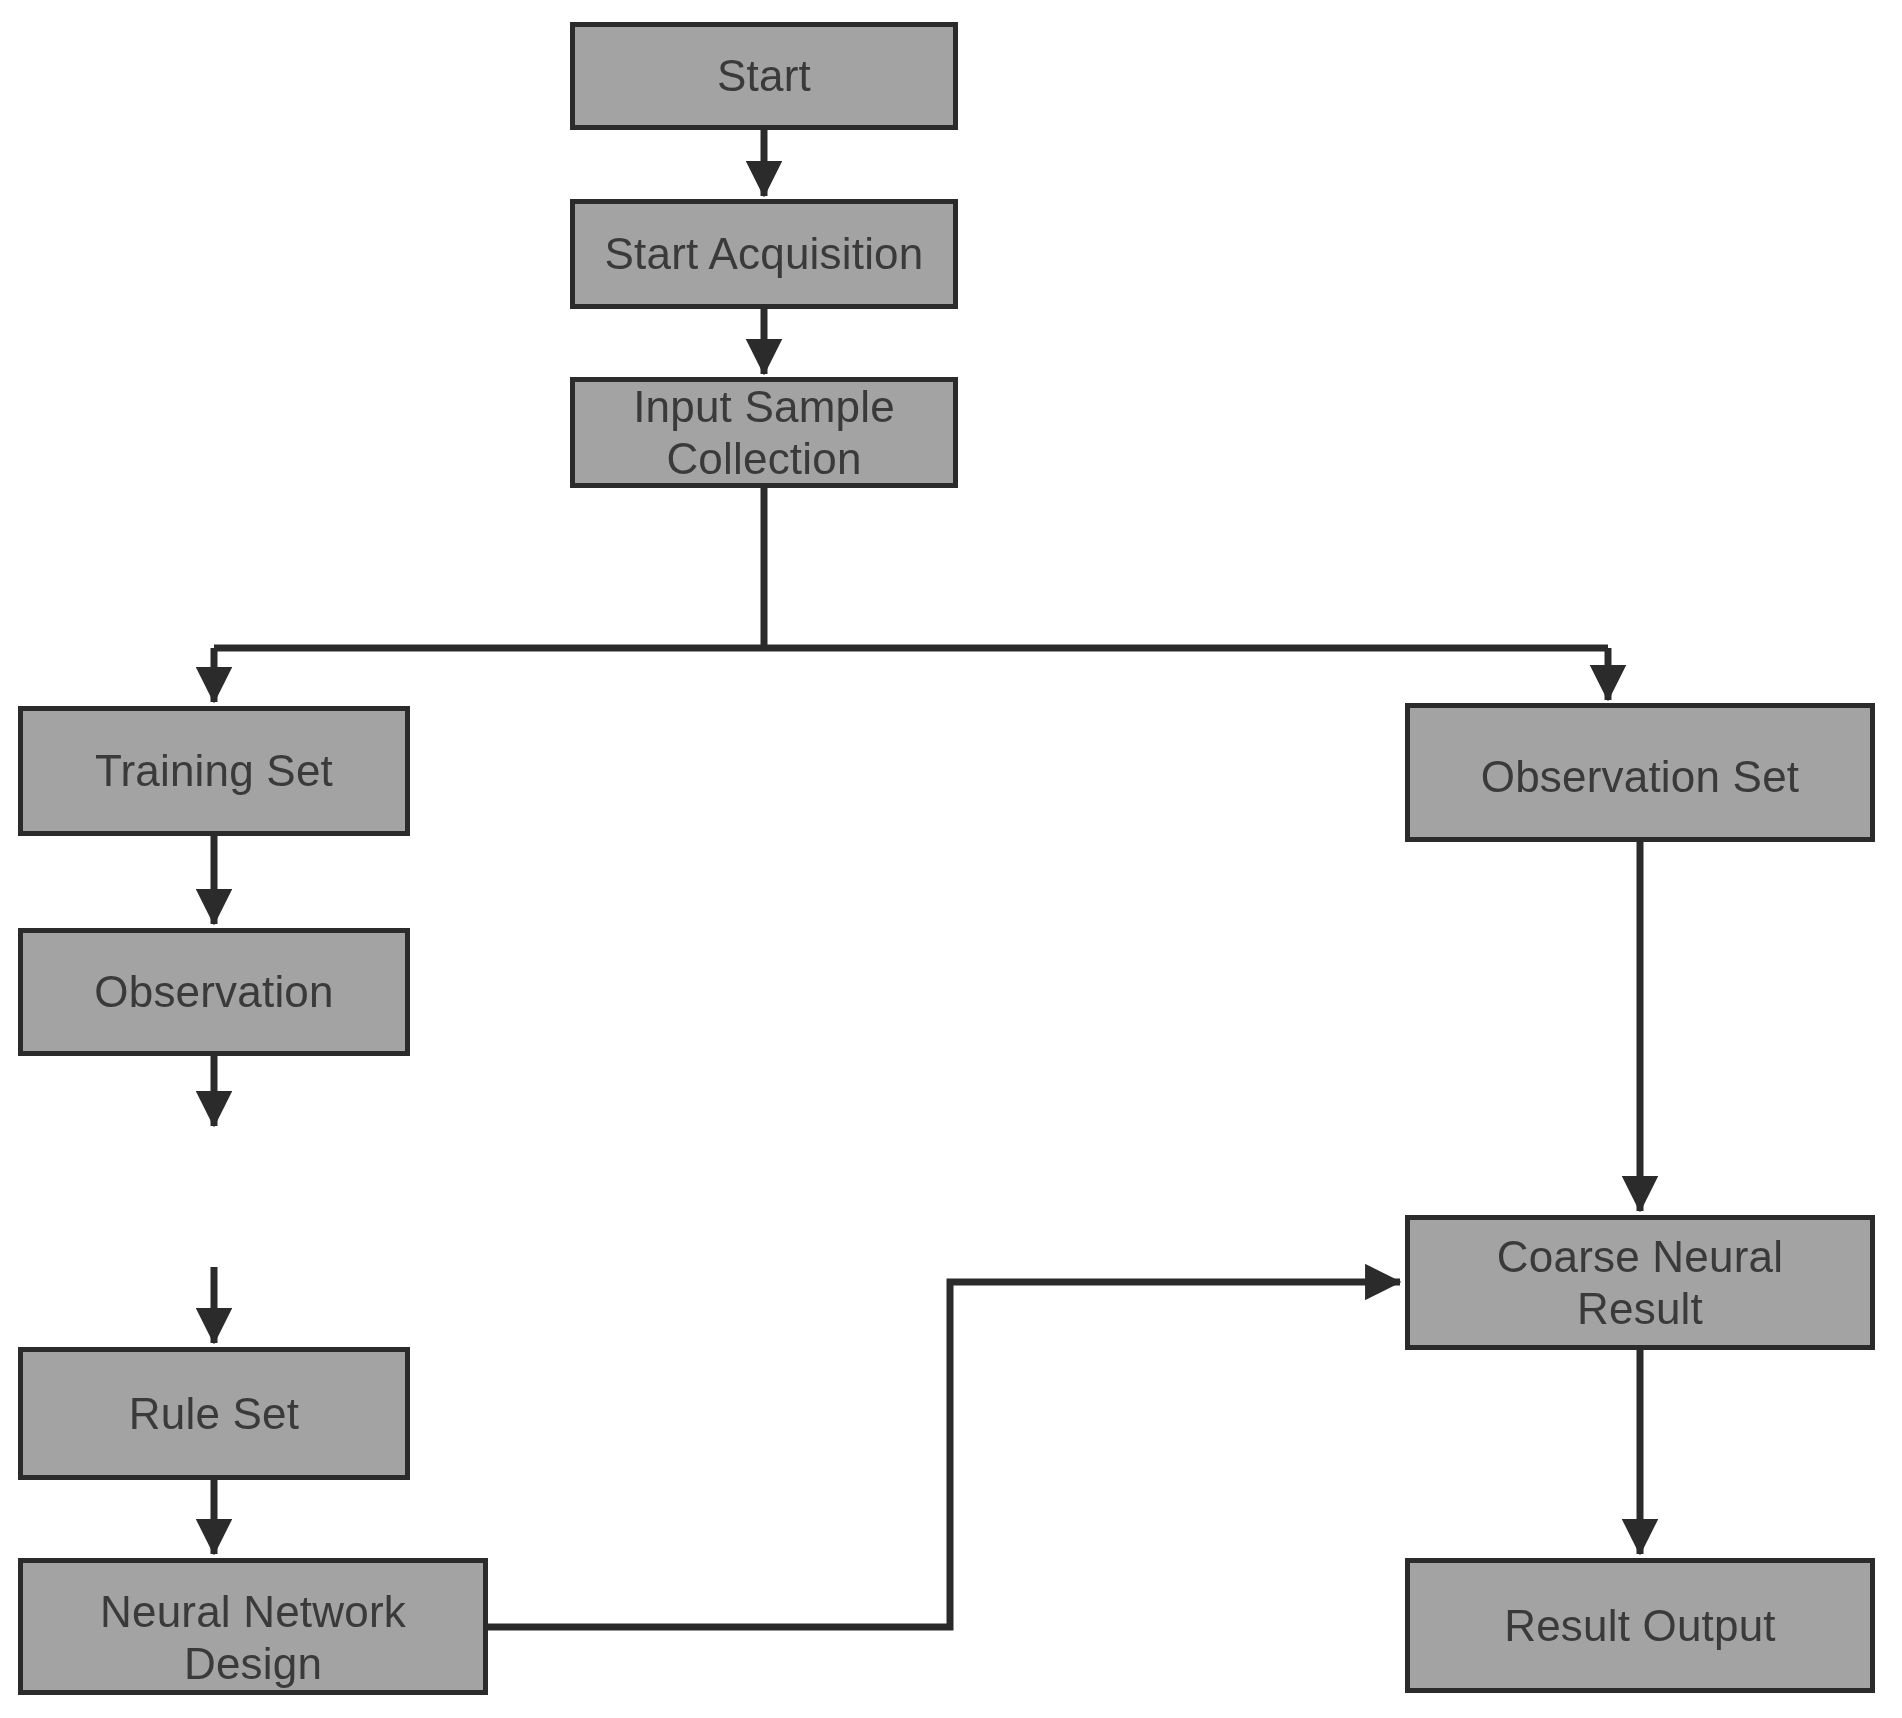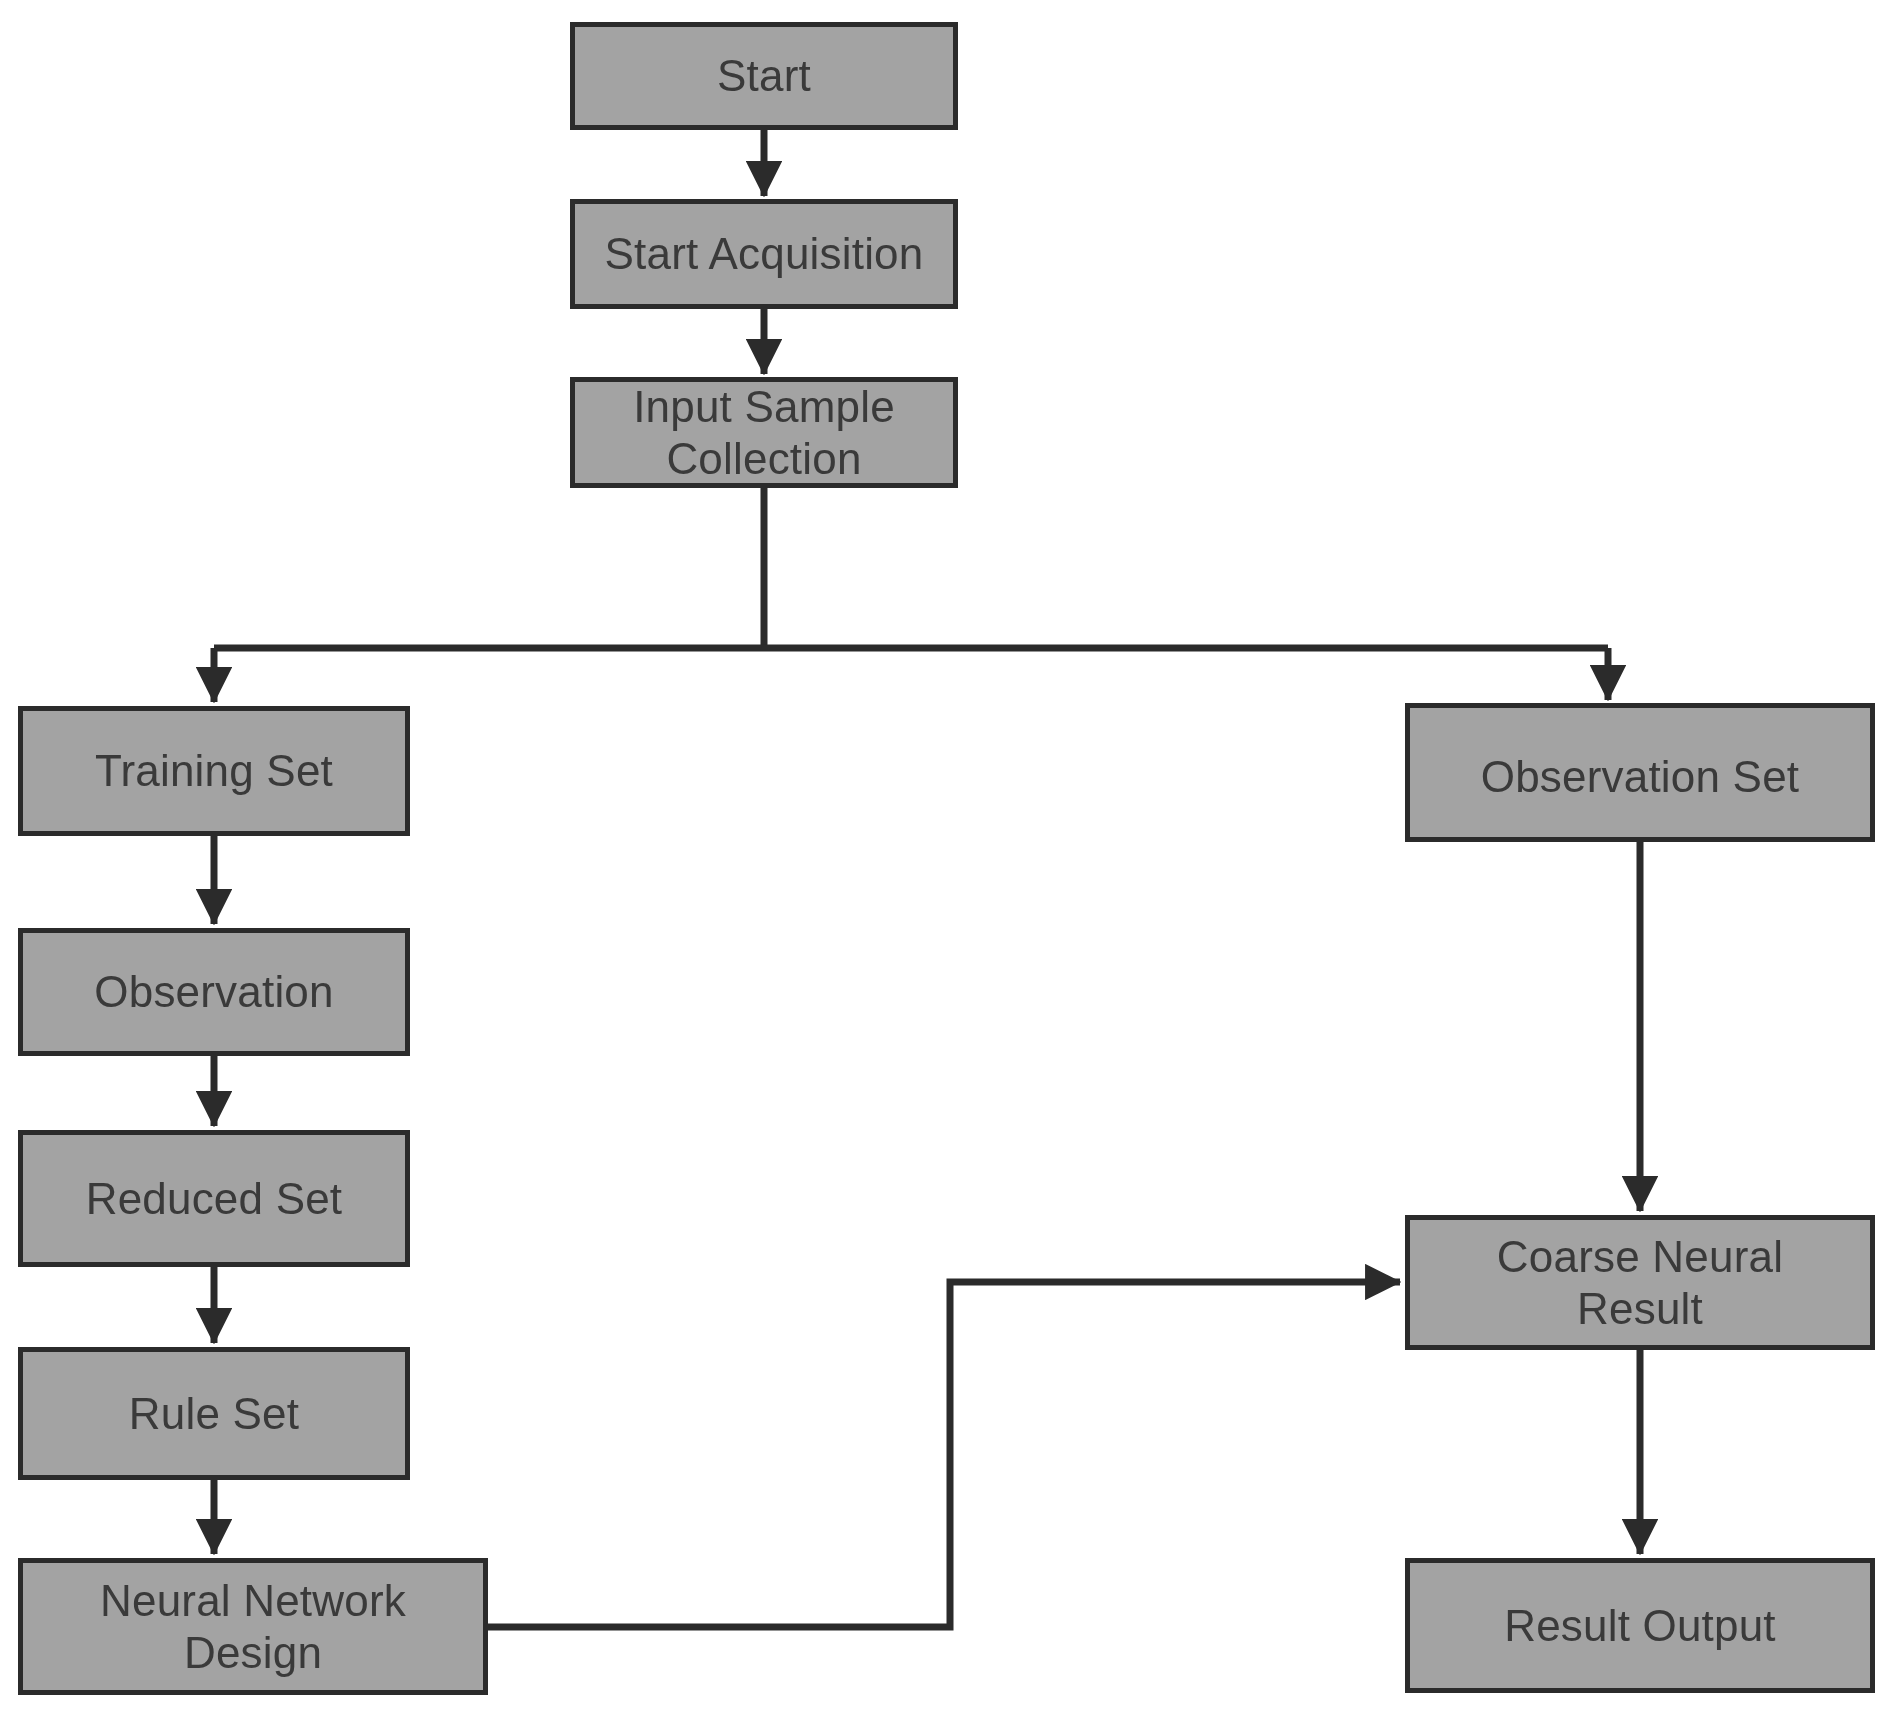--- a/index.html
+++ b/index.html
@@ -102,34 +102,31 @@
   </div>
 
   <div class="node" style="left: 1405px; top: 703px; width: 470px; height: 139px; border-color: rgb(43, 43, 43);">
     <span class="label" style="color: rgb(58, 58, 58); margin-top: 8px;">Observation Set</span>
   </div>
 
   <div class="node" style="left: 18px; top: 928px; width: 392px; height: 128px; border-color: rgb(43, 43, 43);">
     <span class="label" style="color: rgb(58, 58, 58);">Observation</span>
   </div>
 
-  <div class="node" style="left: 18px; top: 1130px; width: 392px; height: 137px; border-color: rgb(43, 43, 43);">
-    <span class="label" style="color: rgb(58, 58, 58);">Reduced Set</span>
-  </div>
 
   <div class="node" style="left: 1405px; top: 1215px; width: 470px; height: 135px; border-color: rgb(43, 43, 43);">
     <span class="label" style="color: rgb(58, 58, 58);">Coarse Neural
 Result</span>
   </div>
 
   <div class="node" style="left: 18px; top: 1347px; width: 392px; height: 133px; border-color: rgb(43, 43, 43);">
     <span class="label" style="color: rgb(58, 58, 58);">Rule Set</span>
   </div>
 
-  <div class="node" style="left: 18px; top: 1558px; width: 470px; height: 137px; border-color: rgb(43, 43, 43);">
+  <div class="node" style="left: 18px; top: 1558px; width: 470px; height: 137px; border-color: rgb(43, 43, 43); align-items: flex-end;">
     <span class="label" style="color: rgb(58, 58, 58);">Neural Network
 Design</span>
   </div>
 
   <div class="node" style="left: 1405px; top: 1558px; width: 470px; height: 135px; border-color: rgb(43, 43, 43);">
     <span class="label" style="color: rgb(58, 58, 58);">Result Output</span>
   </div>
 
 </div>
 

